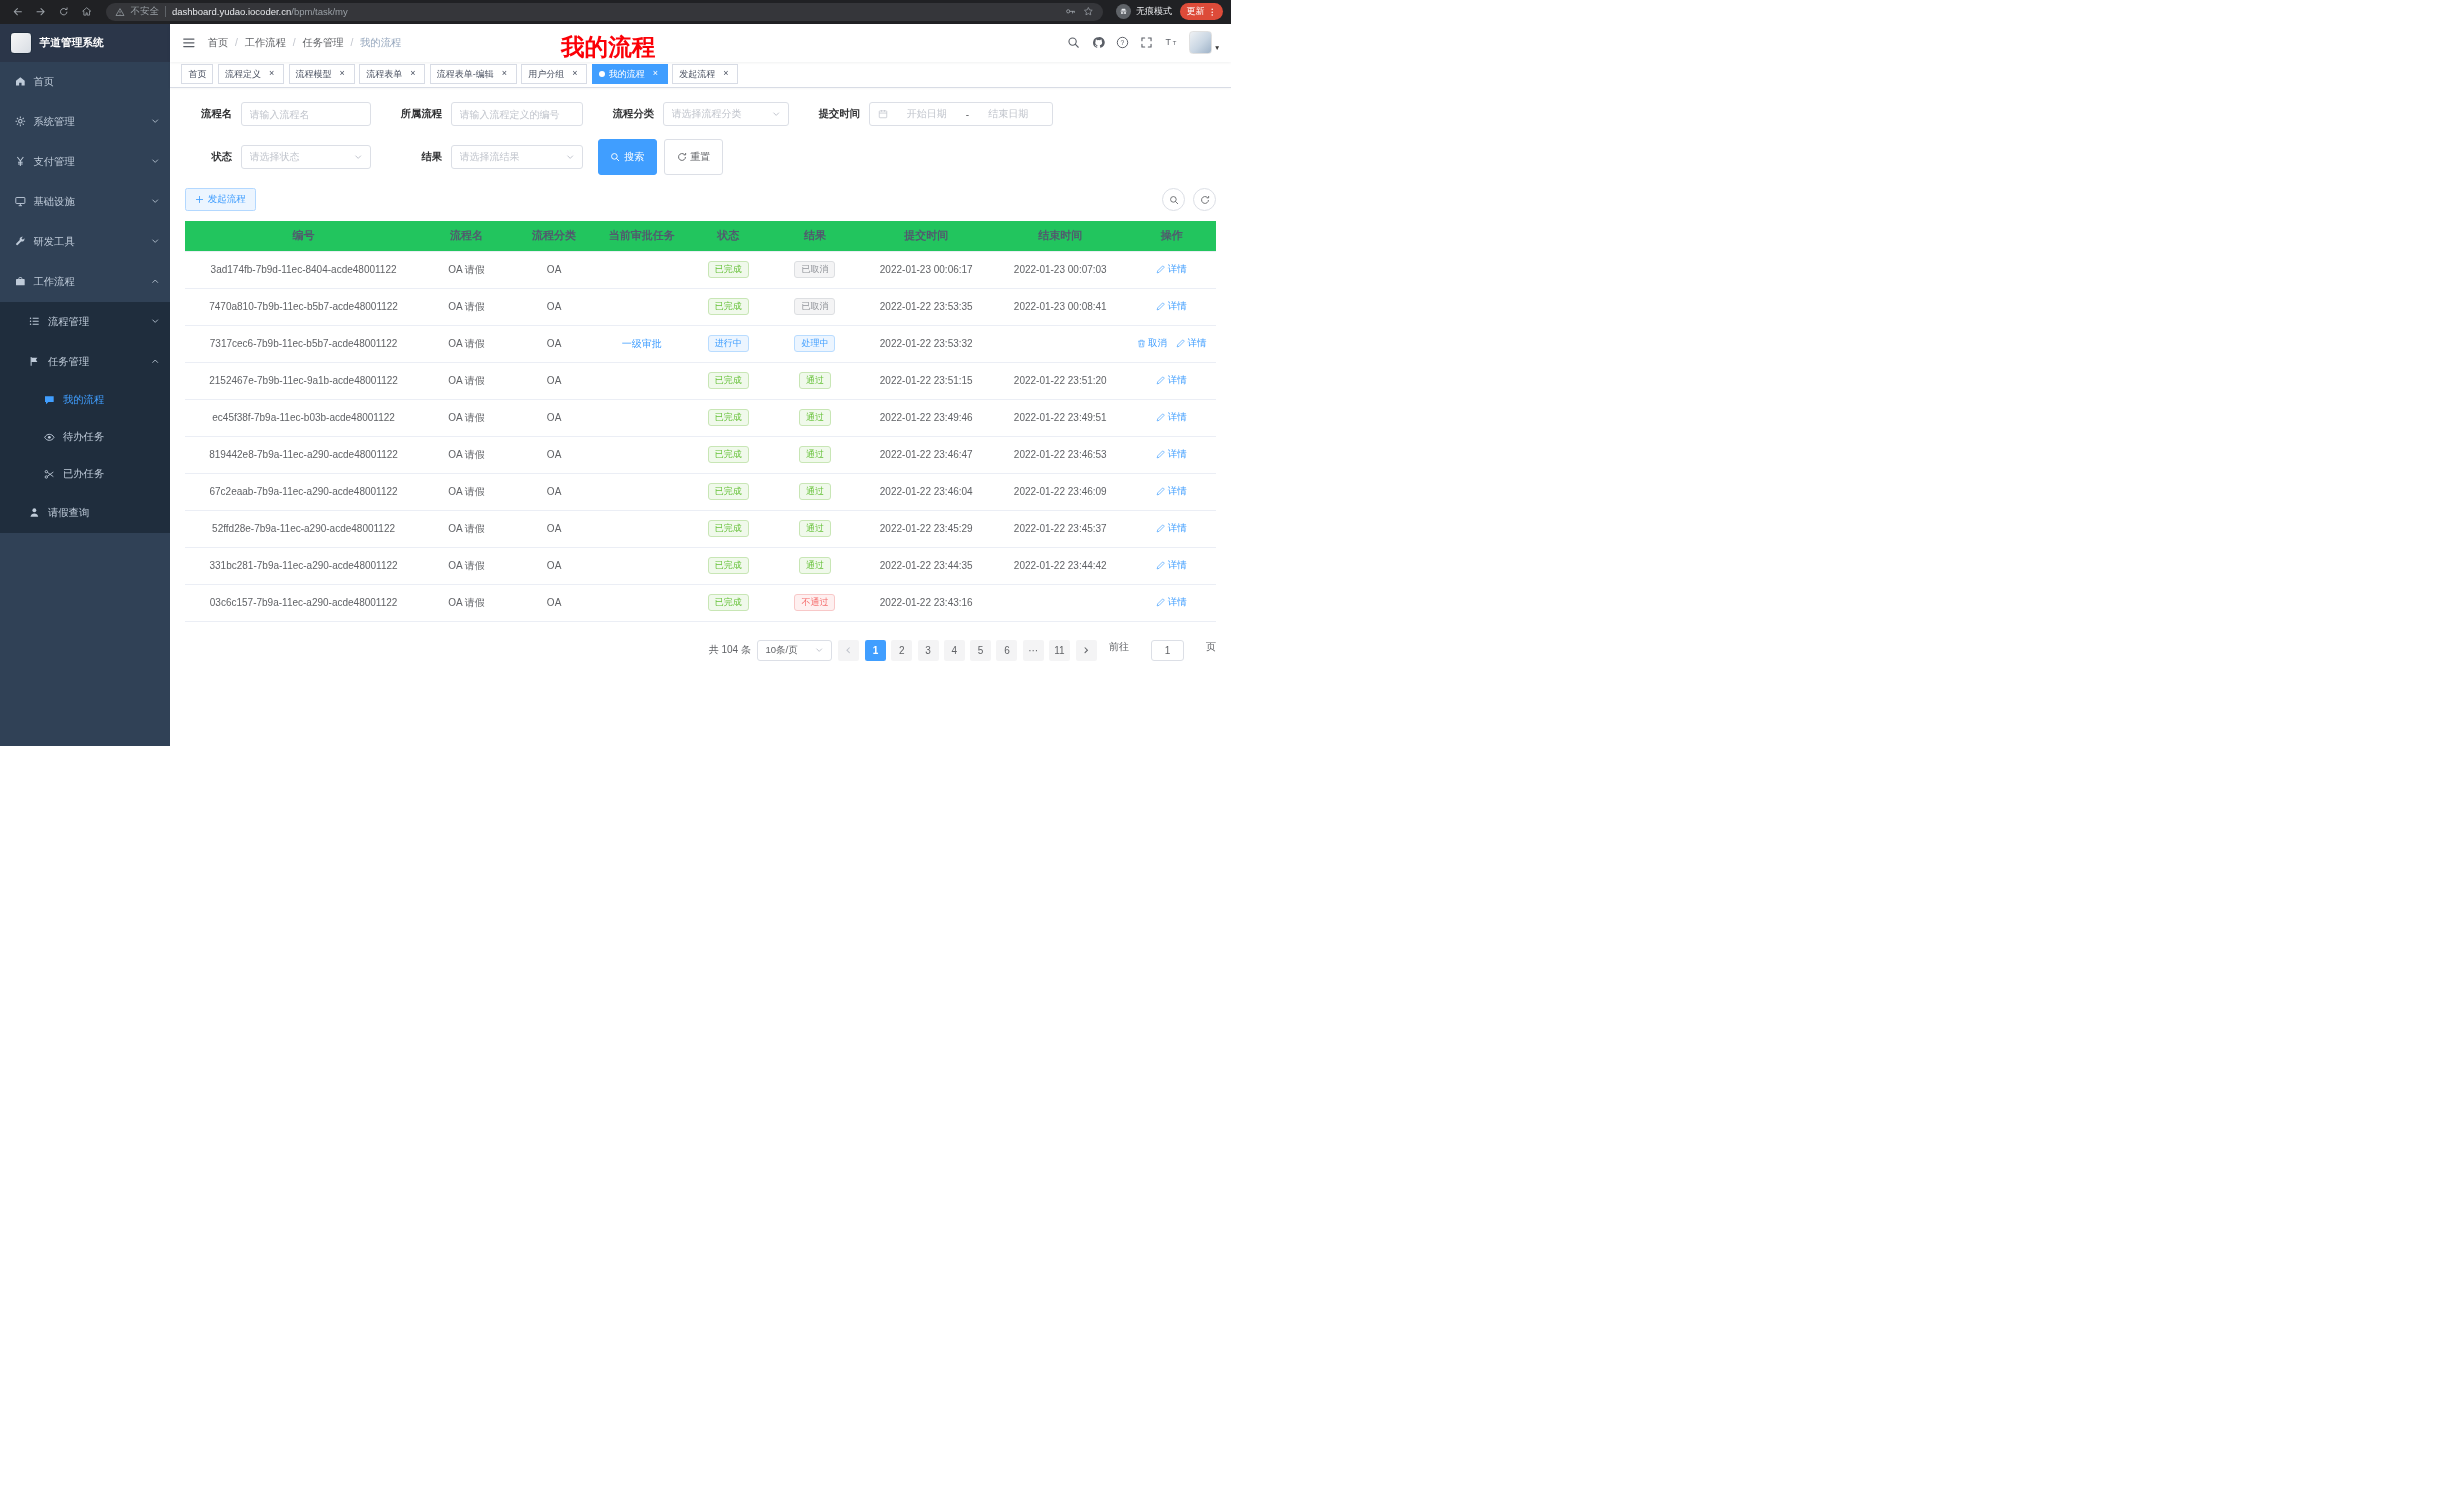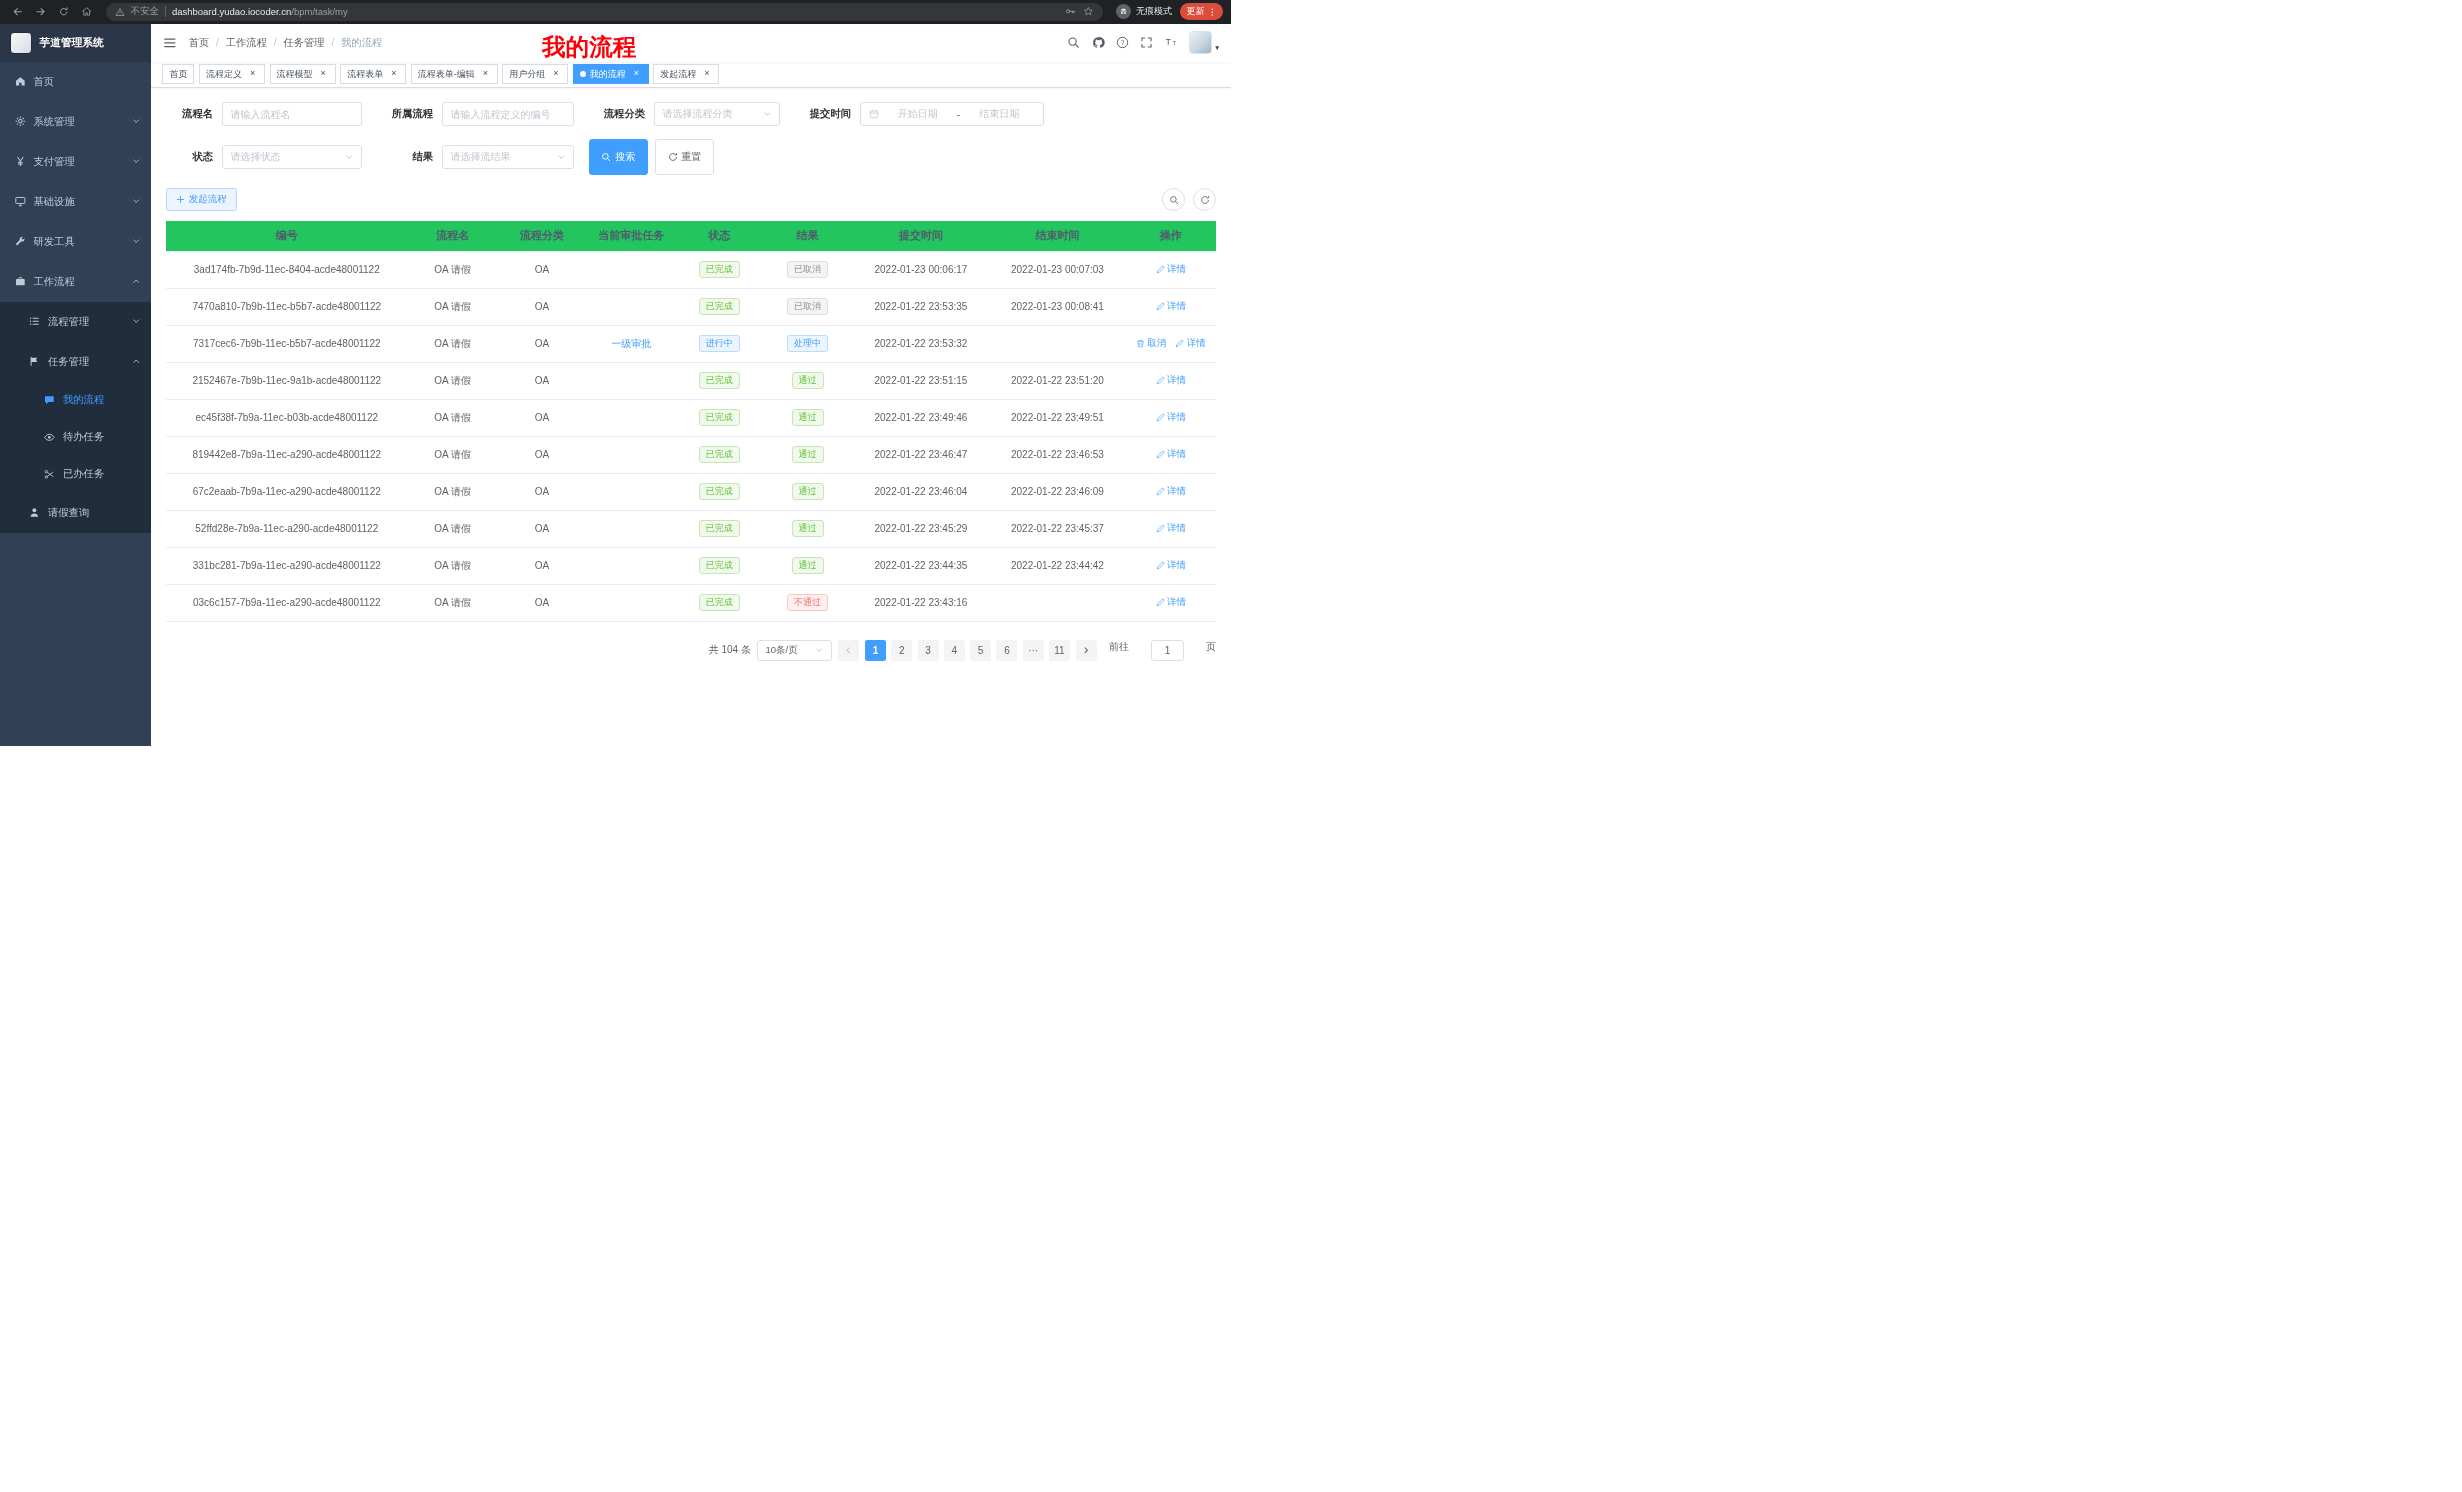--- a/index.html
+++ b/index.html
@@ -24,21 +24,21 @@
   .omni-right svg { width:10.7px; height:10.7px; }
   .profile-chip { display:flex; align-items:center; gap:4.6px; margin:0 4.6px; cursor:pointer; }
   .incog-circle { width:15px; height:15px; border-radius:50%; background:#5f6368; color:#e8eaed; display:flex; align-items:center; justify-content:center; }
   .incog-circle svg { width:9px; height:9px; }
   .profile-chip .lbl { color:#e8eaed; font-size:9px; white-space:nowrap; }
   .update-pill { height:16.7px; background:#dd4b39; border-radius:9px; color:#fff; display:flex; align-items:center; gap:3.8px; padding:0 6.8px; font-size:9px; cursor:pointer; white-space:nowrap; }
   .update-pill svg { width:8.4px; height:8.4px; }
 
   
   .app { display:flex; height:723px; }
-  .sidebar { width:151px; flex:none; background:#304156; color:#bfcbd9; overflow:hidden; }
+  .sidebar { width:170px; flex:none; background:#304156; color:#bfcbd9; overflow:hidden; }
   .logo-row { height:38px; background:#2b3649; display:flex; align-items:center; gap:7.6px; padding:0 10px; }
   .logo-img { width:22px; height:22px; border-radius:4.6px; background:linear-gradient(135deg,#f7f7f7,#d8dde4); border:0.8px solid #1f2d3d; flex:none; }
   .logo-title { color:#fff; font-weight:700; font-size:10.7px; white-space:nowrap; }
   .menu-item { height:40px; display:flex; align-items:center; gap:7.6px; padding:0 10.7px 0 14.5px; font-size:10.3px; cursor:pointer; white-space:nowrap; }
   .menu-item.sub { background:#1f2d3d; }
   .menu-item.level2 { padding-left:29px; }
   .menu-item.level3 { padding-left:44px; height:37px; }
   .menu-item.active { color:#409eff; }
   .mi-icon { width:11.4px; height:11.4px; flex:none; display:flex; align-items:center; justify-content:center; }
   .mi-icon svg { width:10.7px; height:10.7px; fill:currentColor; }
@@ -77,21 +77,21 @@
   .f-item { display:flex; align-items:center; margin-right:15px; }
   .f-label { font-weight:700; color:#303133; font-size:10.3px; margin-right:9px; text-align:right; white-space:nowrap; }
   .lw60 { width:47px; } .lw72 { width:56px; }
   .el-input { height:24px; background:#fff; border:0.8px solid #dcdfe6; border-radius:3px; display:flex; align-items:center; padding:0 7.6px; font-size:10px; color:#606266; }
   .el-input input { border:none; outline:none; background:transparent; width:100%; font:inherit; color:inherit; }
   .el-input input::placeholder { color:#c0c4cc; }
   .el-select { justify-content:space-between; cursor:pointer; gap:4.6px; }
   .placeholder { color:#c0c4cc; overflow:hidden; white-space:nowrap; }
   .sel-caret { color:#c0c4cc; flex:none; }
   .sel-caret svg { width:8.4px; height:8.4px; }
-  .w170{width:140px} .w190{width:132px} .w165{width:126px} .w220{width:184px}
+  .w170{width:130px} .w190{width:132px} .w165{width:126px} .w220{width:184px}
   .date-range { color:#c0c4cc; gap:3px; cursor:pointer; }
   .date-range .cal { flex:none; display:flex; }
   .date-range .cal svg { width:10px; height:10px; }
   .date-range .dr-part { flex:1; text-align:center; white-space:nowrap; }
   .date-range .dr-sep { flex:none; color:#606266; }
 
   .btn { height:36px; border-radius:3px; border:0.8px solid #dcdfe6; background:#fff; color:#606266; display:inline-flex; align-items:center; gap:3.8px; padding:0 11.4px; font-size:10px; cursor:pointer; white-space:nowrap; }
   .btn svg { width:10px; height:10px; }
   .btn-primary { background:#409eff; border-color:#409eff; color:#fff; }
   .btn + .btn { margin-left:7.6px; }

